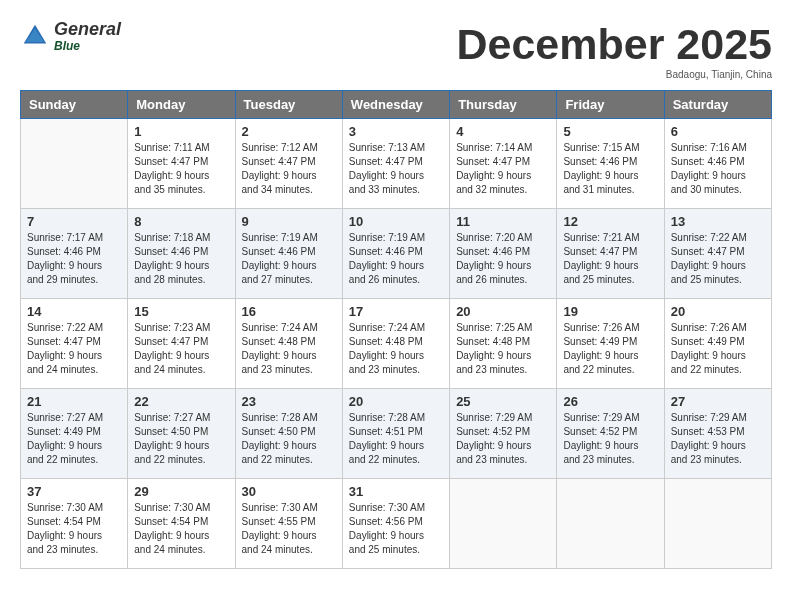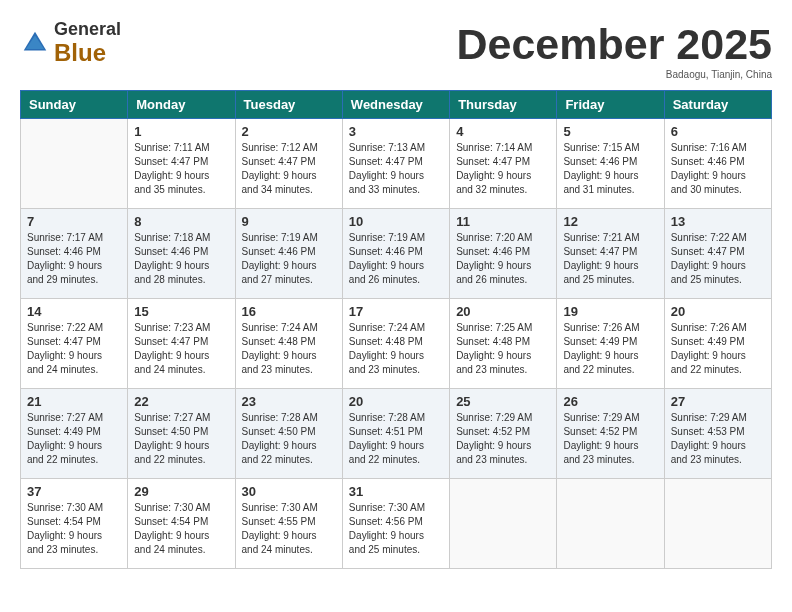--- a/index.html
+++ b/index.html
@@ -13,35 +13,36 @@
     .header {
       display: flex;
       justify-content: space-between;
       align-items: flex-start;
       margin-bottom: 10px;
     }
     .logo {
       display: flex;
       align-items: center;
       gap: 4px;
+      font-style: italic;
     }
     .logo-text {
       display: flex;
       flex-direction: column;
       line-height: 1.1;
     }
     .logo-general {
       font-size: 18px;
       font-weight: bold;
       color: #333;
     }
     .logo-blue {
-      font-size: 24px;
-      font-weight: bold;
-      color: #a16207;
+      font-size: 12px;
+      font-weight: bold;
+      color: #14532d;
     }
     .logo-icon {
       width: 30px;
       height: 30px;
     }
     .title-block {
       text-align: right;
     }
     .month-title {
       font-size: 43px;
@@ -50,21 +51,21 @@
     }
     .location {
       font-size: 10px;
       color: #555;
     }
     .calendar {
       width: 100%;
       border-collapse: collapse;
     }
     .calendar th {
-      background-color: #0f766e;
+      background-color: #737373;
       color: #fff;
       font-size: 13px;
       font-weight: bold;
       text-align: left;
       padding: 6px 8px;
       border: 1px solid #2a6db5;
     }
     .calendar td {
       vertical-align: top;
       padding: 5px 6px;

